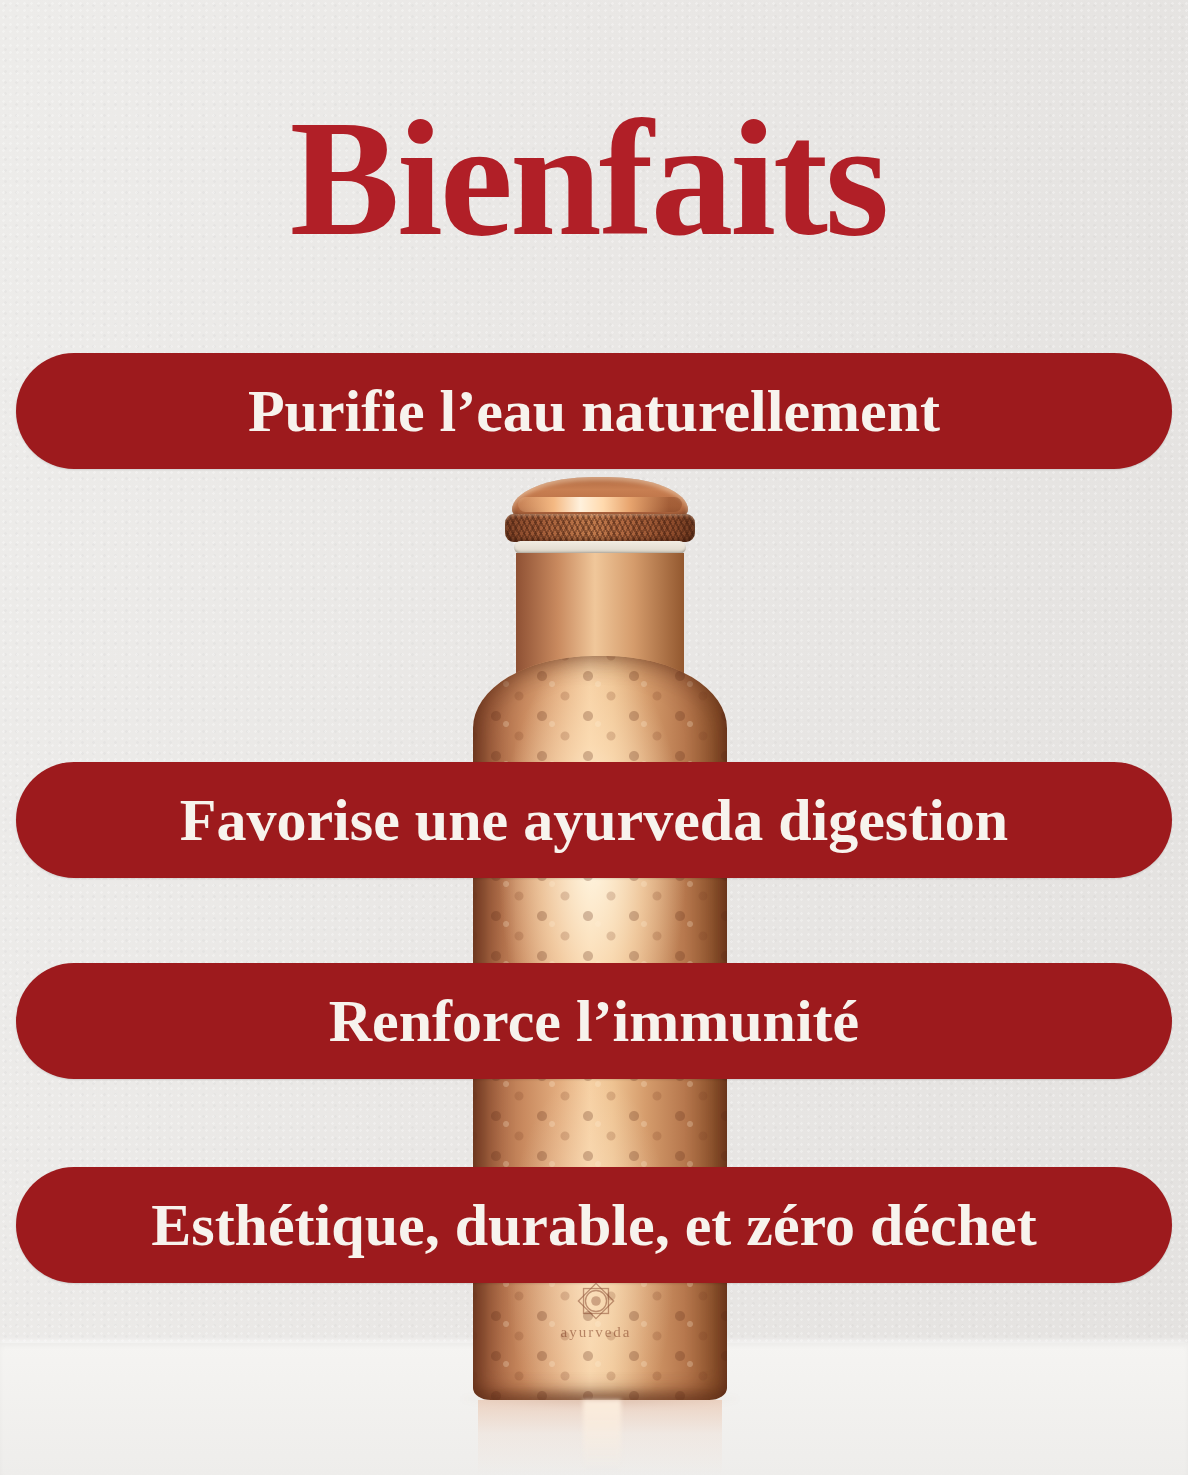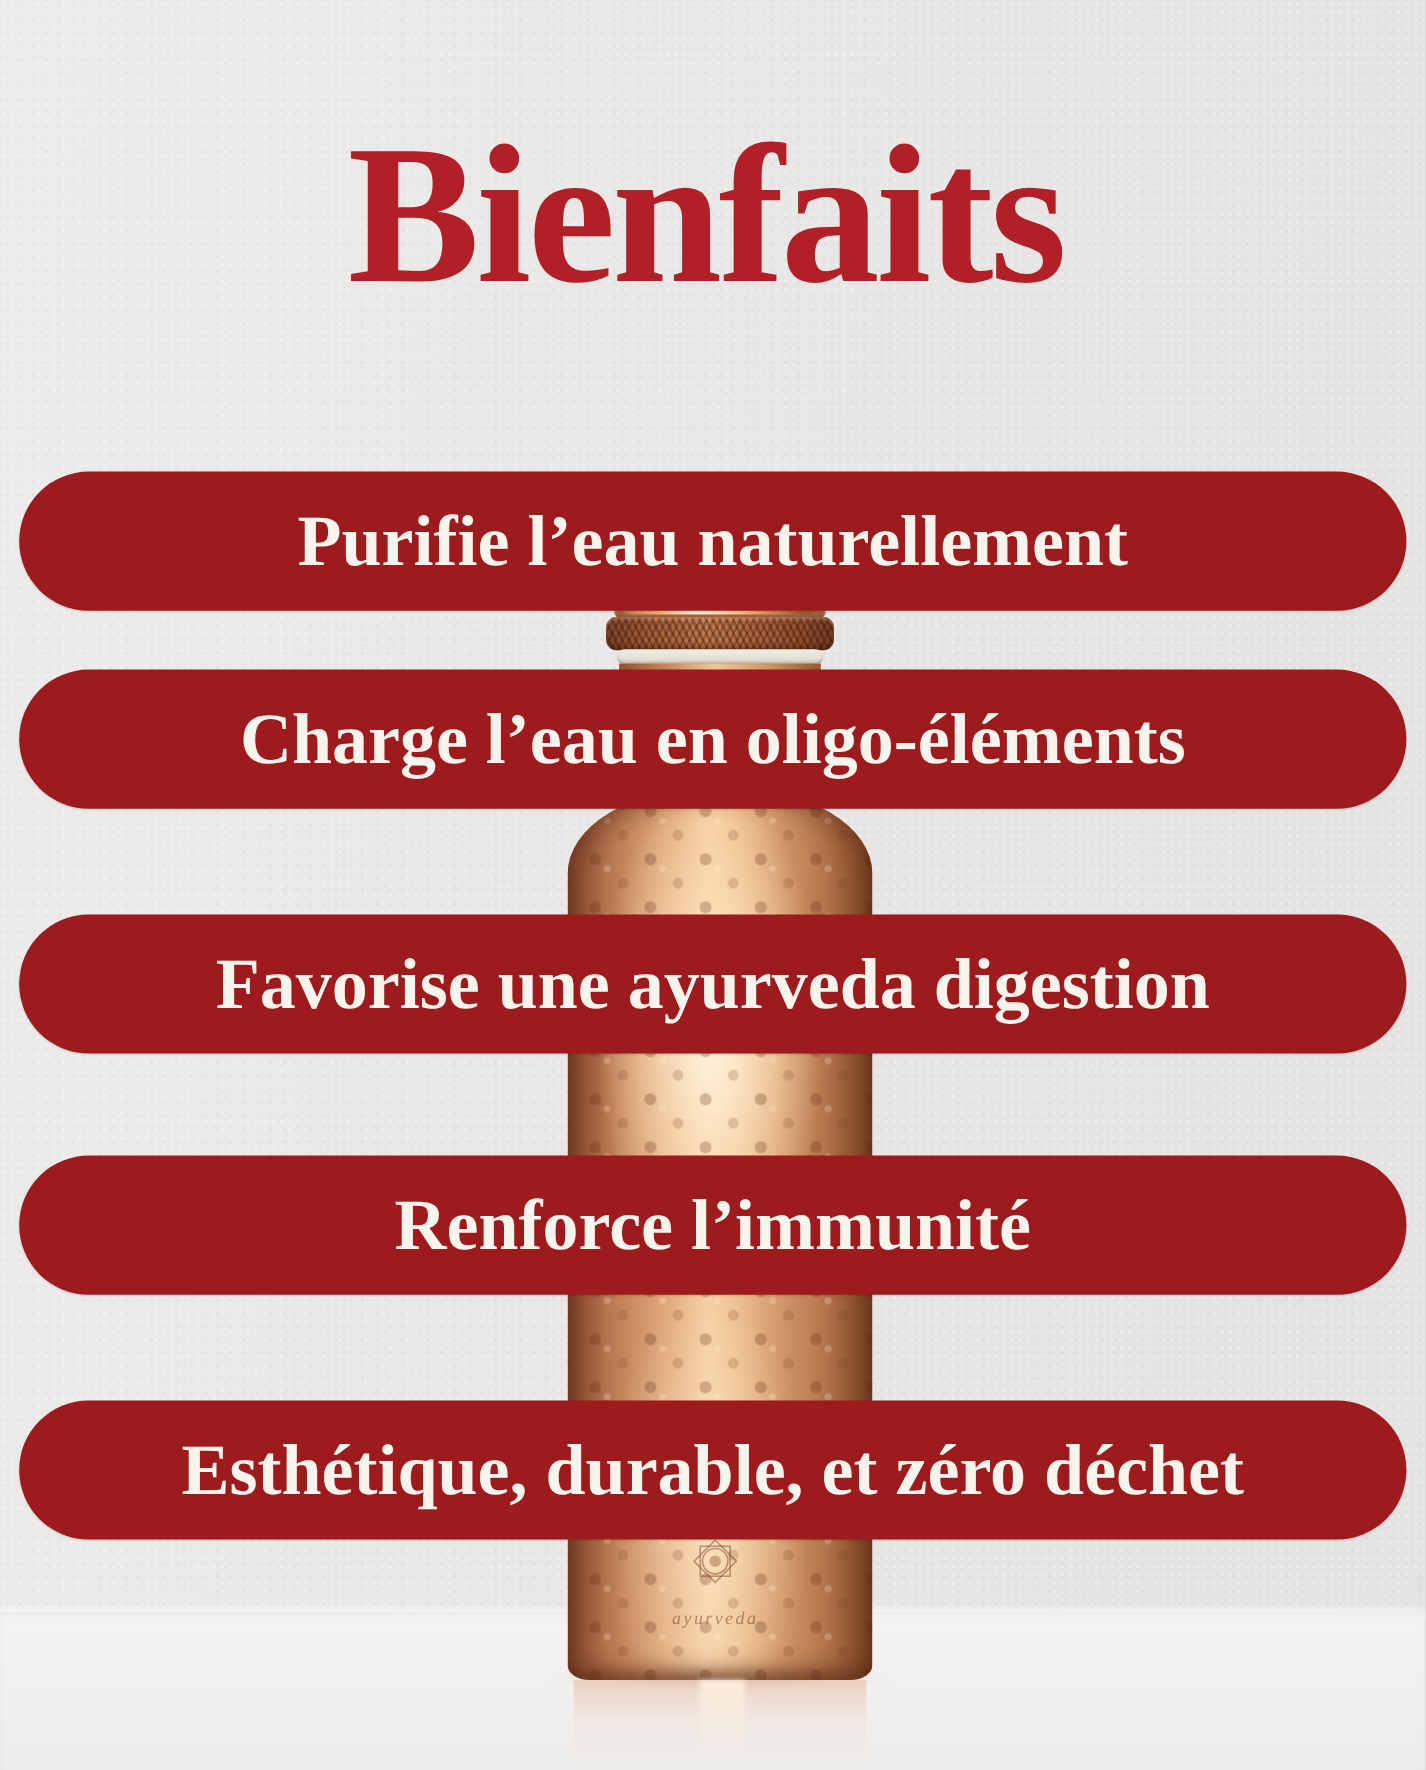--- a/index.html
+++ b/index.html
@@ -63,22 +63,22 @@
     background-size:46px 40px,46px 40px,46px 40px,100% 100%,100% 100%,100% 100%;
     background-position:0 0,23px 20px,10px 8px,0 0,0 0,0 0;
     background-repeat:repeat,repeat,repeat,no-repeat,no-repeat,no-repeat;
     box-shadow:inset 14px 0 26px rgba(85,38,18,.45), inset -14px 0 26px rgba(85,38,18,.42), inset 0 -7px 12px rgba(85,38,18,.38);
   }
   .logo-wrap{
     position:absolute;left:546px;top:1278px;width:100px;text-align:center;opacity:.75;
   }
   .logo-wrap svg{display:block;margin:0 auto;}
   .engraving{
-    font-style:italic;font-size:15px;letter-spacing:2px;color:rgba(118,52,28,.68);
-    margin-top:17px;
+    font-size:15px;letter-spacing:2px;color:rgba(118,52,28,.68);
+    margin-top:0;
   }
   .bottle-shadow{
     position:absolute;left:455px;top:1391px;width:290px;height:16px;border-radius:50%;
     background:radial-gradient(ellipse at center, rgba(120,78,58,.28) 0%, rgba(120,78,58,0) 70%);
     filter:blur(3px);
   }
   .reflection{
     position:absolute;left:478px;top:1400px;width:244px;height:75px;
     background:linear-gradient(180deg, rgba(231,186,158,.55) 0%, rgba(238,213,198,.28) 45%, rgba(245,240,236,0) 100%);
   }
@@ -95,21 +95,21 @@
   }
   .banner{
     position:absolute;left:16px;width:1156px;height:116px;border-radius:58px;
     background:#9d1a1d;z-index:4;
     display:flex;align-items:center;justify-content:center;
     box-shadow:0 1px 2px rgba(0,0,0,.12);
   }
   .banner span{
     font-size:60px;font-weight:700;color:#f7f3ed;letter-spacing:0px;white-space:nowrap;
   }
-  .b1{top:353px;margin-top:40px;} .b2{top:558px;} .b3{top:762px;} .b4{top:963px;} .b5{top:1167px;}
+  .b1{top:353px;} .b2{top:558px;} .b3{top:762px;} .b4{top:963px;} .b5{top:1167px;}
 </style>
 </head>
 <body>
 
 <div class="canvas">
 
   <div class="table-edge"></div>
   <div class="table"></div>
 
   <div>
@@ -135,23 +135,20 @@
     <div class="reflection">
       <div class="reflection-streak"></div>
     </div>
   </div>
 
   <div class="title">Bienfaits</div>
 
   <div class="banner b1">
     <span>Purifie l’eau naturellement</span>
   </div>
-  <div class="banner b2">
-    <span>Charge l’eau en oligo-éléments</span>
-  </div>
   <div class="banner b3">
     <span>Favorise une ayurveda digestion</span>
   </div>
   <div class="banner b5">
     <span>Esthétique, durable, et zéro déchet</span>
   </div>
   <div class="banner b4">
     <span>Renforce l’immunité</span>
   </div>
 

